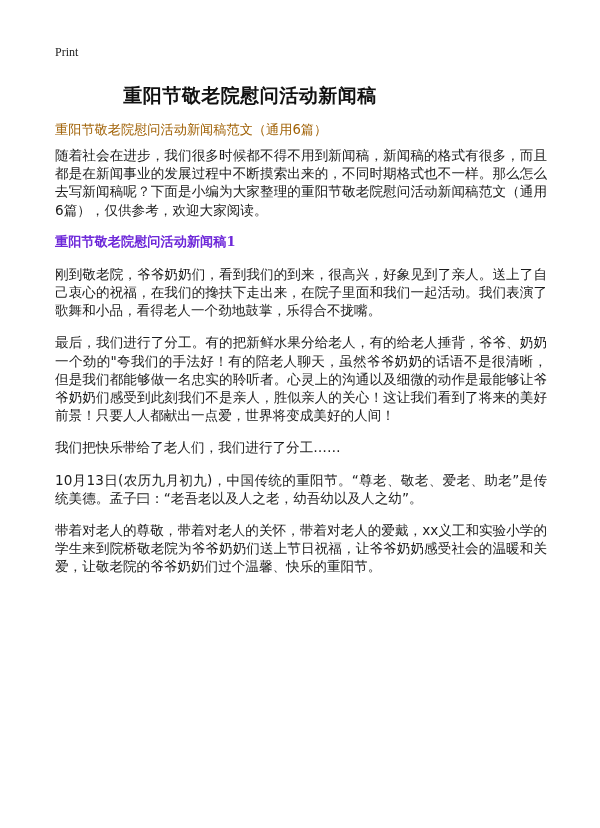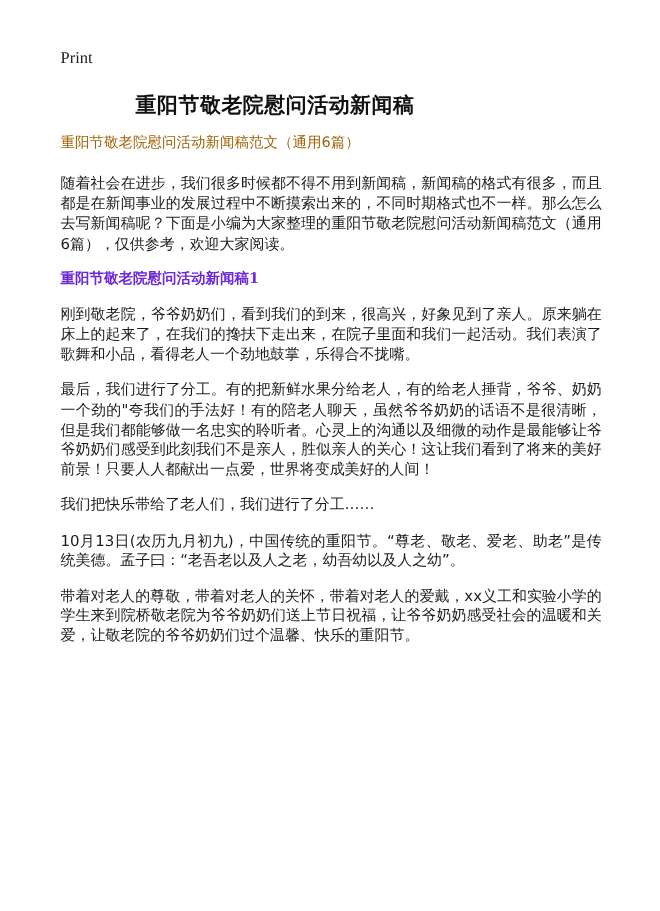--- a/index.html
+++ b/index.html
@@ -13,21 +13,21 @@
       overflow: hidden;
       position: relative;
       color: #1a1a1a;
       font-family: "DejaVu Sans", "Liberation Sans", sans-serif;
     }
     .print-label {
       position: absolute;
       left: 55px;
       top: 45px;
       font-family: "Liberation Serif", "DejaVu Serif", serif;
-      font-size: 15px;
+      font-size: 12px;
       color: #222;
     }
     .doc-title {
       position: absolute;
       left: 0;
       width: 500px;
       top: 83px;
       text-align: center;
       font-size: 19px;
       font-weight: bold;
@@ -45,21 +45,21 @@
     }
     .content {
       position: absolute;
       left: 55px;
       top: 146px;
       width: 492px;
     }
     .para {
       font-size: 13.6px;
       line-height: 18.2px;
-      margin: 12px 0 14px 0;
+      margin: 0 0 14px 0;
       color: #1c1c1c;
       text-align: justify;
       word-break: break-all;
     }
     .section-heading {
       font-family: "DejaVu Serif", "Liberation Serif", serif;
       font-size: 13.2px;
       font-weight: bold;
       margin: 0 0 14px 0;
       line-height: 18px;
@@ -73,21 +73,21 @@
 
 <h1 class="doc-title">重阳节敬老院慰问活动新闻稿</h1>
 
 <p class="subtitle">重阳节敬老院慰问活动新闻稿范文（通用6篇）</p>
 
 <div class="content">
   <p class="para">随着社会在进步，我们很多时候都不得不用到新闻稿，新闻稿的格式有很多，而且都是在新闻事业的发展过程中不断摸索出来的，不同时期格式也不一样。那么怎么去写新闻稿呢？下面是小编为大家整理的重阳节敬老院慰问活动新闻稿范文（通用6篇），仅供参考，欢迎大家阅读。</p>
 
   <div>
     <h2 class="section-heading">重阳节敬老院慰问活动新闻稿1</h2>
-    <p class="para">刚到敬老院，爷爷奶奶们，看到我们的到来，很高兴，好象见到了亲人。原来躺在床上的起来了，在我们的搀扶下走出来，在院子里面和我们一起活动。我们表演了歌舞和小品，看得老人一个劲地鼓掌，乐得合不拢嘴。</p>
+    <p class="para">刚到敬老院，爷爷奶奶们，看到我们的到来，很高兴，好象见到了亲人。送上了自己衷心的祝福，在我们的搀扶下走出来，在院子里面和我们一起活动。我们表演了歌舞和小品，看得老人一个劲地鼓掌，乐得合不拢嘴。</p>
     <p class="para">最后，我们进行了分工。有的把新鲜水果分给老人，有的给老人捶背，爷爷、奶奶一个劲的"夸我们的手法好！有的陪老人聊天，虽然爷爷奶奶的话语不是很清晰，但是我们都能够做一名忠实的聆听者。心灵上的沟通以及细微的动作是最能够让爷爷奶奶们感受到此刻我们不是亲人，胜似亲人的关心！这让我们看到了将来的美好前景！只要人人都献出一点爱，世界将变成美好的人间！</p>
     <p class="para">我们把快乐带给了老人们，我们进行了分工……</p>
   </div>
 
   <div>
     <p class="para">10月13日(农历九月初九)，中国传统的重阳节。“尊老、敬老、爱老、助老”是传统美德。孟子曰：“老吾老以及人之老，幼吾幼以及人之幼”。</p>
     <p class="para">带着对老人的尊敬，带着对老人的关怀，带着对老人的爱戴，xx义工和实验小学的学生来到院桥敬老院为爷爷奶奶们送上节日祝福，让爷爷奶奶感受社会的温暖和关爱，让敬老院的爷爷奶奶们过个温馨、快乐的重阳节。</p>
   </div>
 </div>
 

